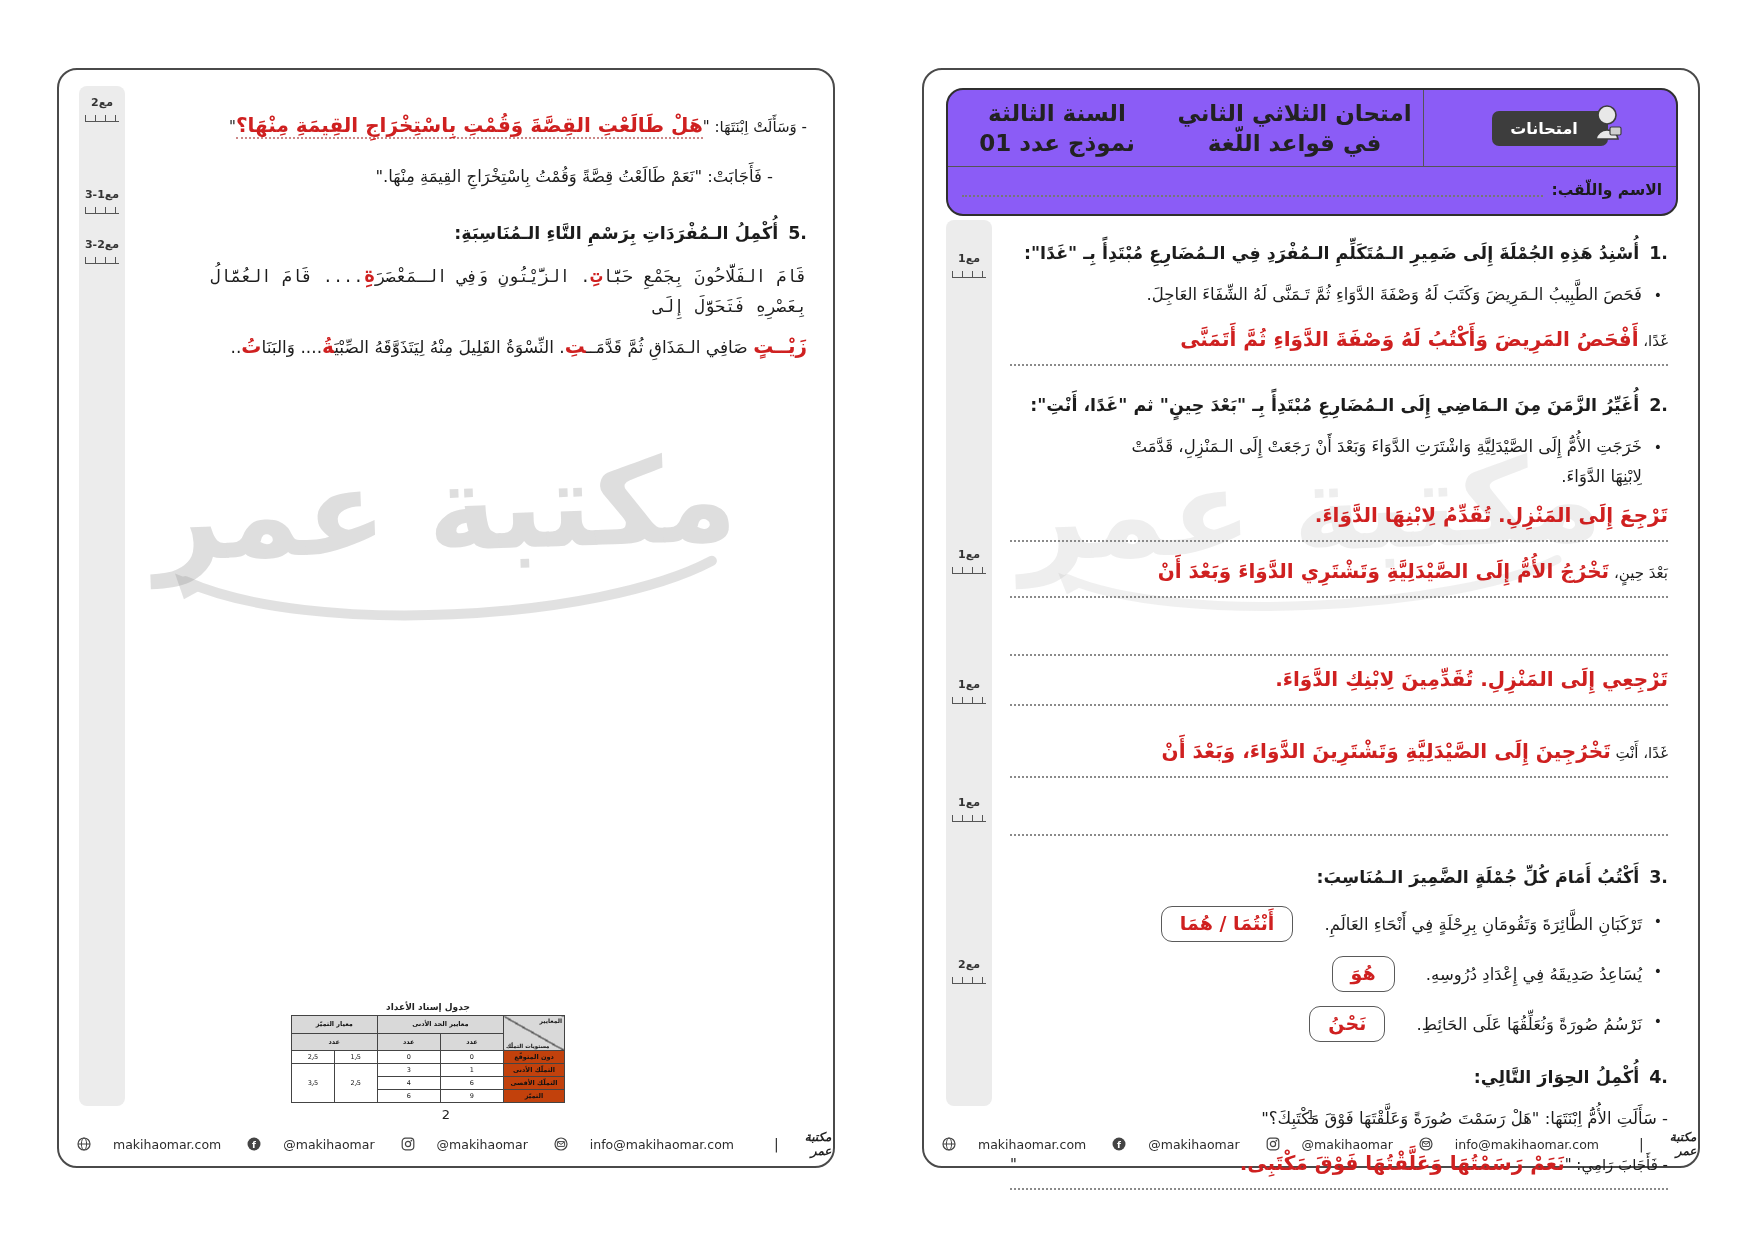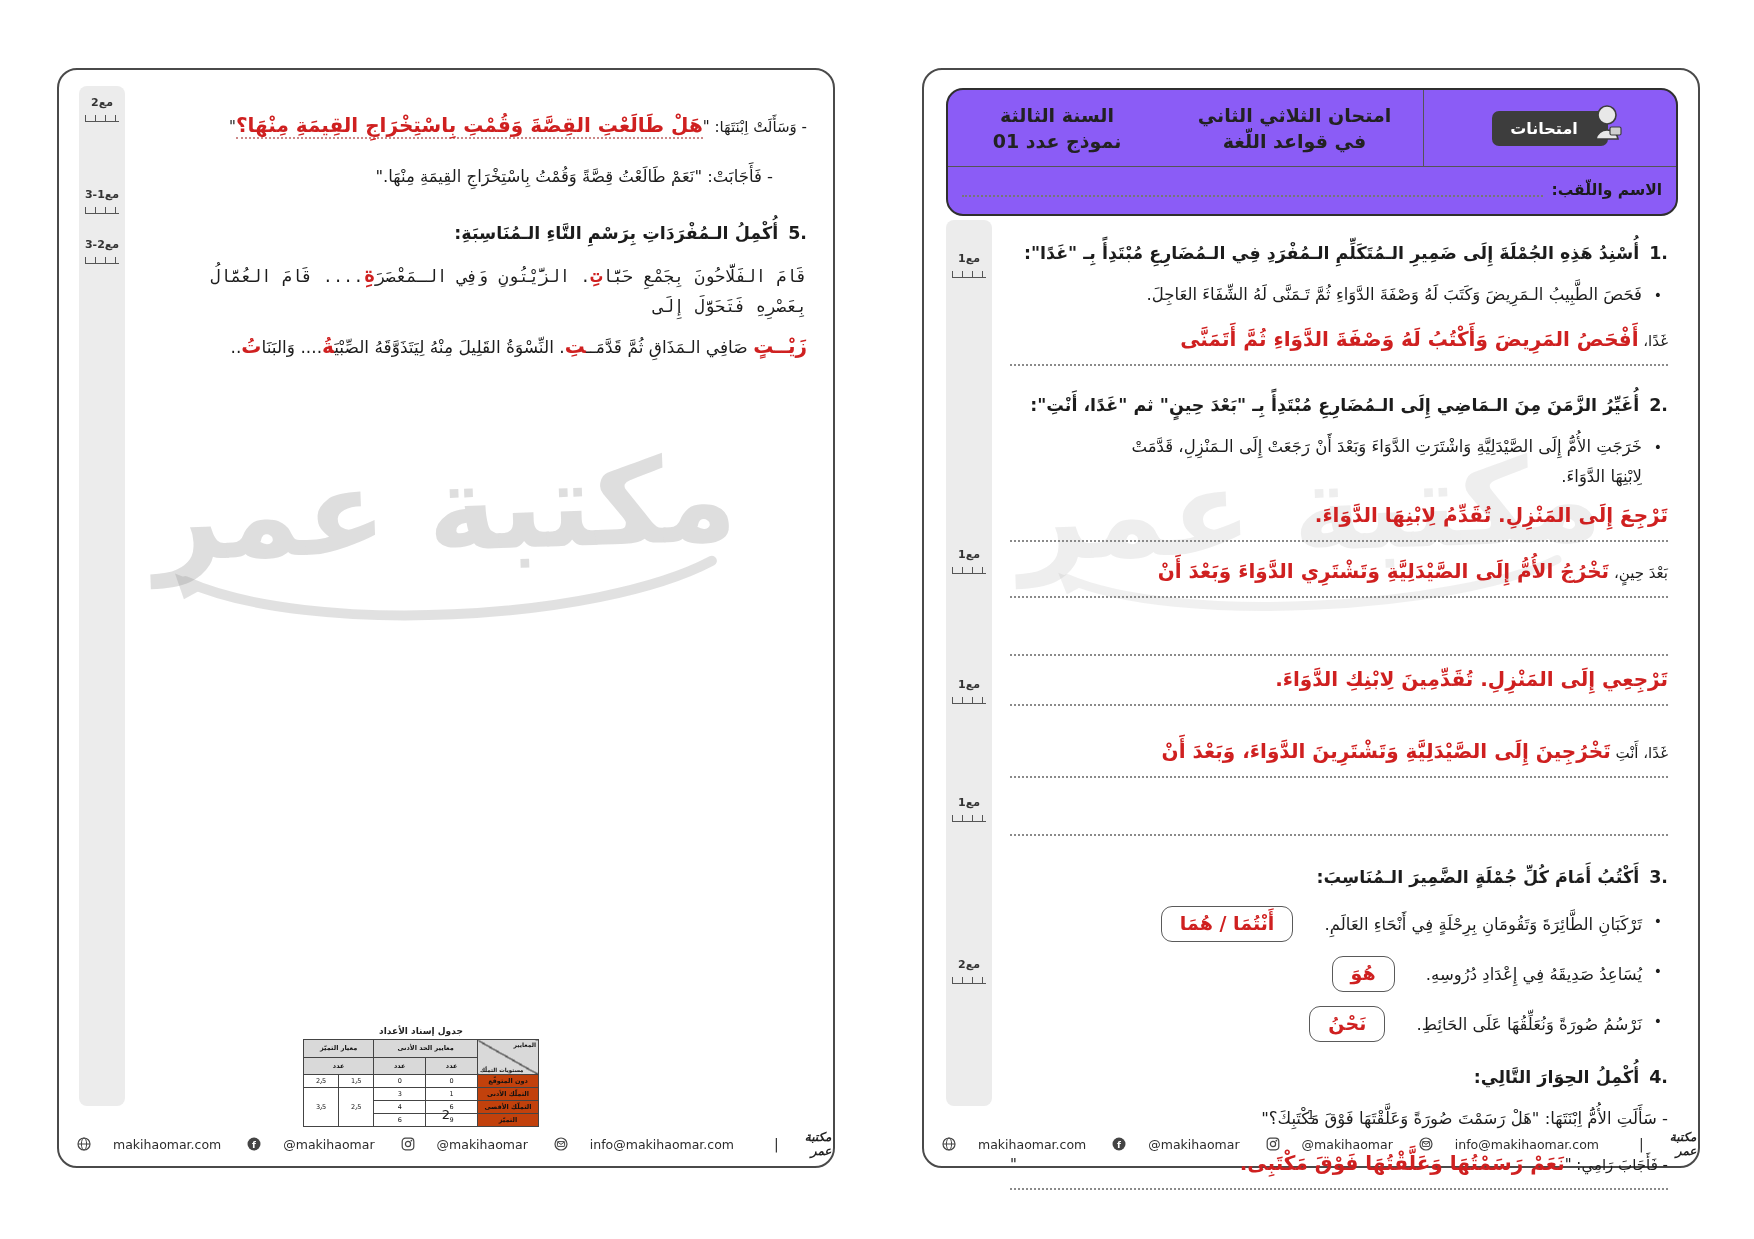--- a/index.html
+++ b/index.html
@@ -20,21 +20,21 @@
   .watermark .wm-text{font-size:118px; font-weight:bold; color:#8a8a8a; opacity:.28; display:block; line-height:1;}
   .watermark svg{display:block; margin:-18px auto 0; opacity:.25;}
   .wm-light .wm-text{opacity:.14;} .wm-light svg{opacity:.12;}
   
   .hdr{position:absolute; top:18px; left:22px; right:20px; height:124px; border:2px solid #2f2f2f; border-radius:17px; overflow:hidden; z-index:3; background:#8b5cf6;}
   .hdr-top{display:flex; flex-direction:row; height:76px; border-bottom:1.5px solid #555;}
   .hcell{display:flex; flex-direction:column; justify-content:center; text-align:center; gap:4px; box-sizing:border-box;}
   .hcell-year{width:218px; border-right:1.5px solid #555;}
   .hcell-title{flex:1; border-right:1.5px solid #555;}
   .hcell-logo{width:252px; align-items:center; justify-content:center; flex-direction:row; gap:6px;}
-  .htxt{font-weight:bold; font-size:19px; color:#222;text-align:center;}
+  .htxt{font-weight:bold; font-size:23px; color:#222;text-align:center;}
   .hname{display:flex; align-items:center; padding:0 14px; height:46px; gap:8px;}
   .hname-label{font-weight:bold; font-size:15.5px;}
   .dotfill{flex:1; border-bottom:2px dotted #777; height:12px;}
   .logo-badge{position:relative; background:#3d3d3d; color:#fff; border-radius:7px; padding:8px 30px 8px 18px; font-size:16px; font-weight:bold;}
   .logo-char{position:absolute; right:-16px; top:-8px;}
   
   .body-rtl{position:absolute; z-index:2; direction:rtl; text-align:right;}
   .rp-body{top:152px; right:30px; left:86px;}
   .lp-body{top:22px; right:26px; left:92px;}
   .line{line-height:30px; font-size:16.5px; margin-top:12px;}
@@ -52,21 +52,21 @@
   .ansbox{display:inline-block; border:1.7px solid #5a5a5a; border-radius:11px; padding:1px 18px; margin-right:26px; background:#fff;}
   .ansbox .red{font-size:19px;}
   .q3row{margin-top:14px;}
   
   .pgnum{position:absolute; bottom:44px; width:100%; text-align:center; font-size:13px; color:#222; z-index:3;}
   .footer{position:absolute; bottom:8px; left:18px; right:14px; display:flex; direction:ltr; align-items:center; gap:26px; font-size:12.5px; color:#2c2c2c; z-index:3;}
   .fitem{display:flex; align-items:center; gap:22px;}
   .fsep{margin-left:14px; font-size:14px;}
   .flogo{font-size:12px; font-weight:bold; font-style:italic; color:#222;}
   
-  .tbl-wrap{position:absolute; left:244px; top:932px; width:236px; z-index:2; direction:rtl;margin-top:24px;}
+  .tbl-wrap{position:absolute; left:232px; top:932px; width:274px; z-index:2; direction:rtl;}
   .tbl-title{text-align:center; font-size:9px; font-weight:bold; margin-bottom:3px; color:#222;}
   table.marks{border-collapse:collapse; width:100%; direction:rtl;}
   table.marks td{border:1px solid #444; font-size:6.5px; text-align:center; padding:2px 1px; color:#111;}
   table.marks .th{background:#d9d9d9; font-weight:bold;}
   .diag{background:#d9d9d9; position:relative; width:58px; height:30px;
         background-image:linear-gradient(to bottom left, transparent 49%, #555 49%, #555 51.5%, transparent 51.5%);}
   .diag-top{position:absolute; top:1px; right:2px; font-size:6px; font-weight:bold;}
   .diag-bottom{position:absolute; bottom:1px; left:2px; font-size:5.5px; font-weight:bold;}
   .rl{background:#c2410c; font-weight:bold;}
   .ficon svg{display:block;}

